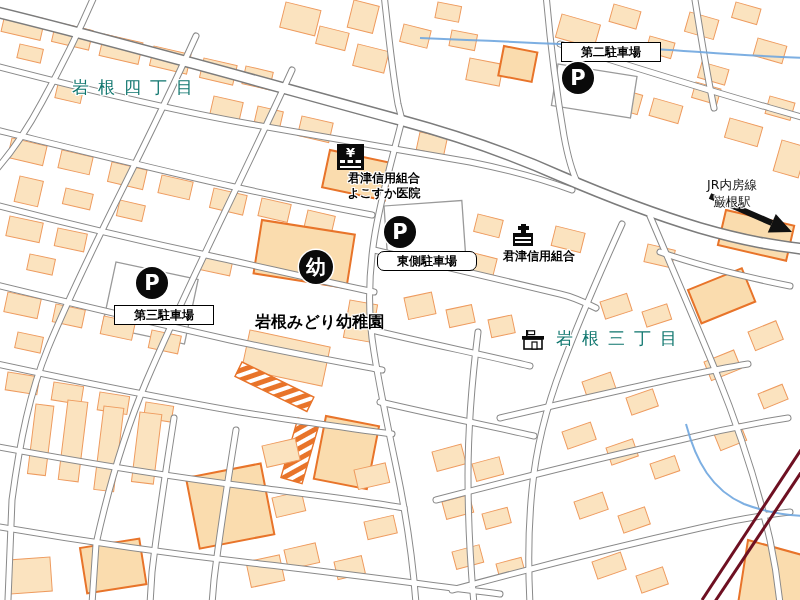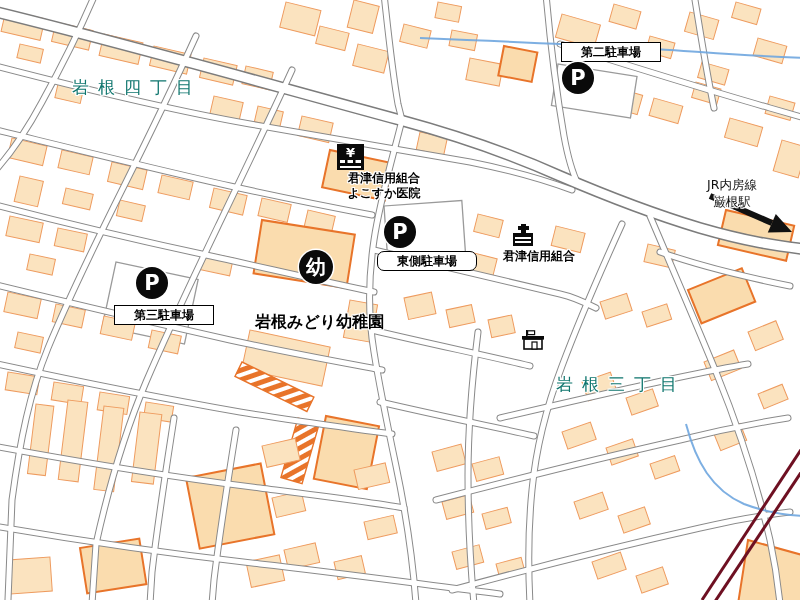--- a/index.html
+++ b/index.html
@@ -228,21 +228,21 @@
     <path class="rail" d="M 822,441 L 712,606"></path>
   </g>
 
   <g>
     <path d="M 710,196 L 772,223" stroke="#111" stroke-width="6" fill="none"></path>
     <polygon points="792,232 767.8,232.4 775.8,214" fill="#111"></polygon>
   </g>
 </svg>
 
 <div class="ov district halo" style="left:72px;top:76px;">岩根四丁目</div>
-<div class="ov district halo" style="left:556px;top:327px;margin-top:46px;">岩根三丁目</div>
+<div class="ov district halo" style="left:556px;top:327px;">岩根三丁目</div>
 
 <div class="ov poibox" style="left:561px;top:42px;">第二駐車場</div>
 <div class="ov pcircle" style="left:562px;top:62px;">P</div>
 
 <div class="ov" style="left:337px;top:144px;">
   <svg width="27" height="26">
         <rect width="27" height="26" fill="#0a0a0a"></rect>
     <text x="13.5" y="13" font-size="13" font-weight="bold" fill="#fff" text-anchor="middle" font-family="DejaVu Sans,sans-serif">¥</text>
     <rect x="3" y="16" width="21" height="3" fill="#fff"></rect>
     <rect x="8" y="16" width="2.5" height="3" fill="#0a0a0a"></rect>

